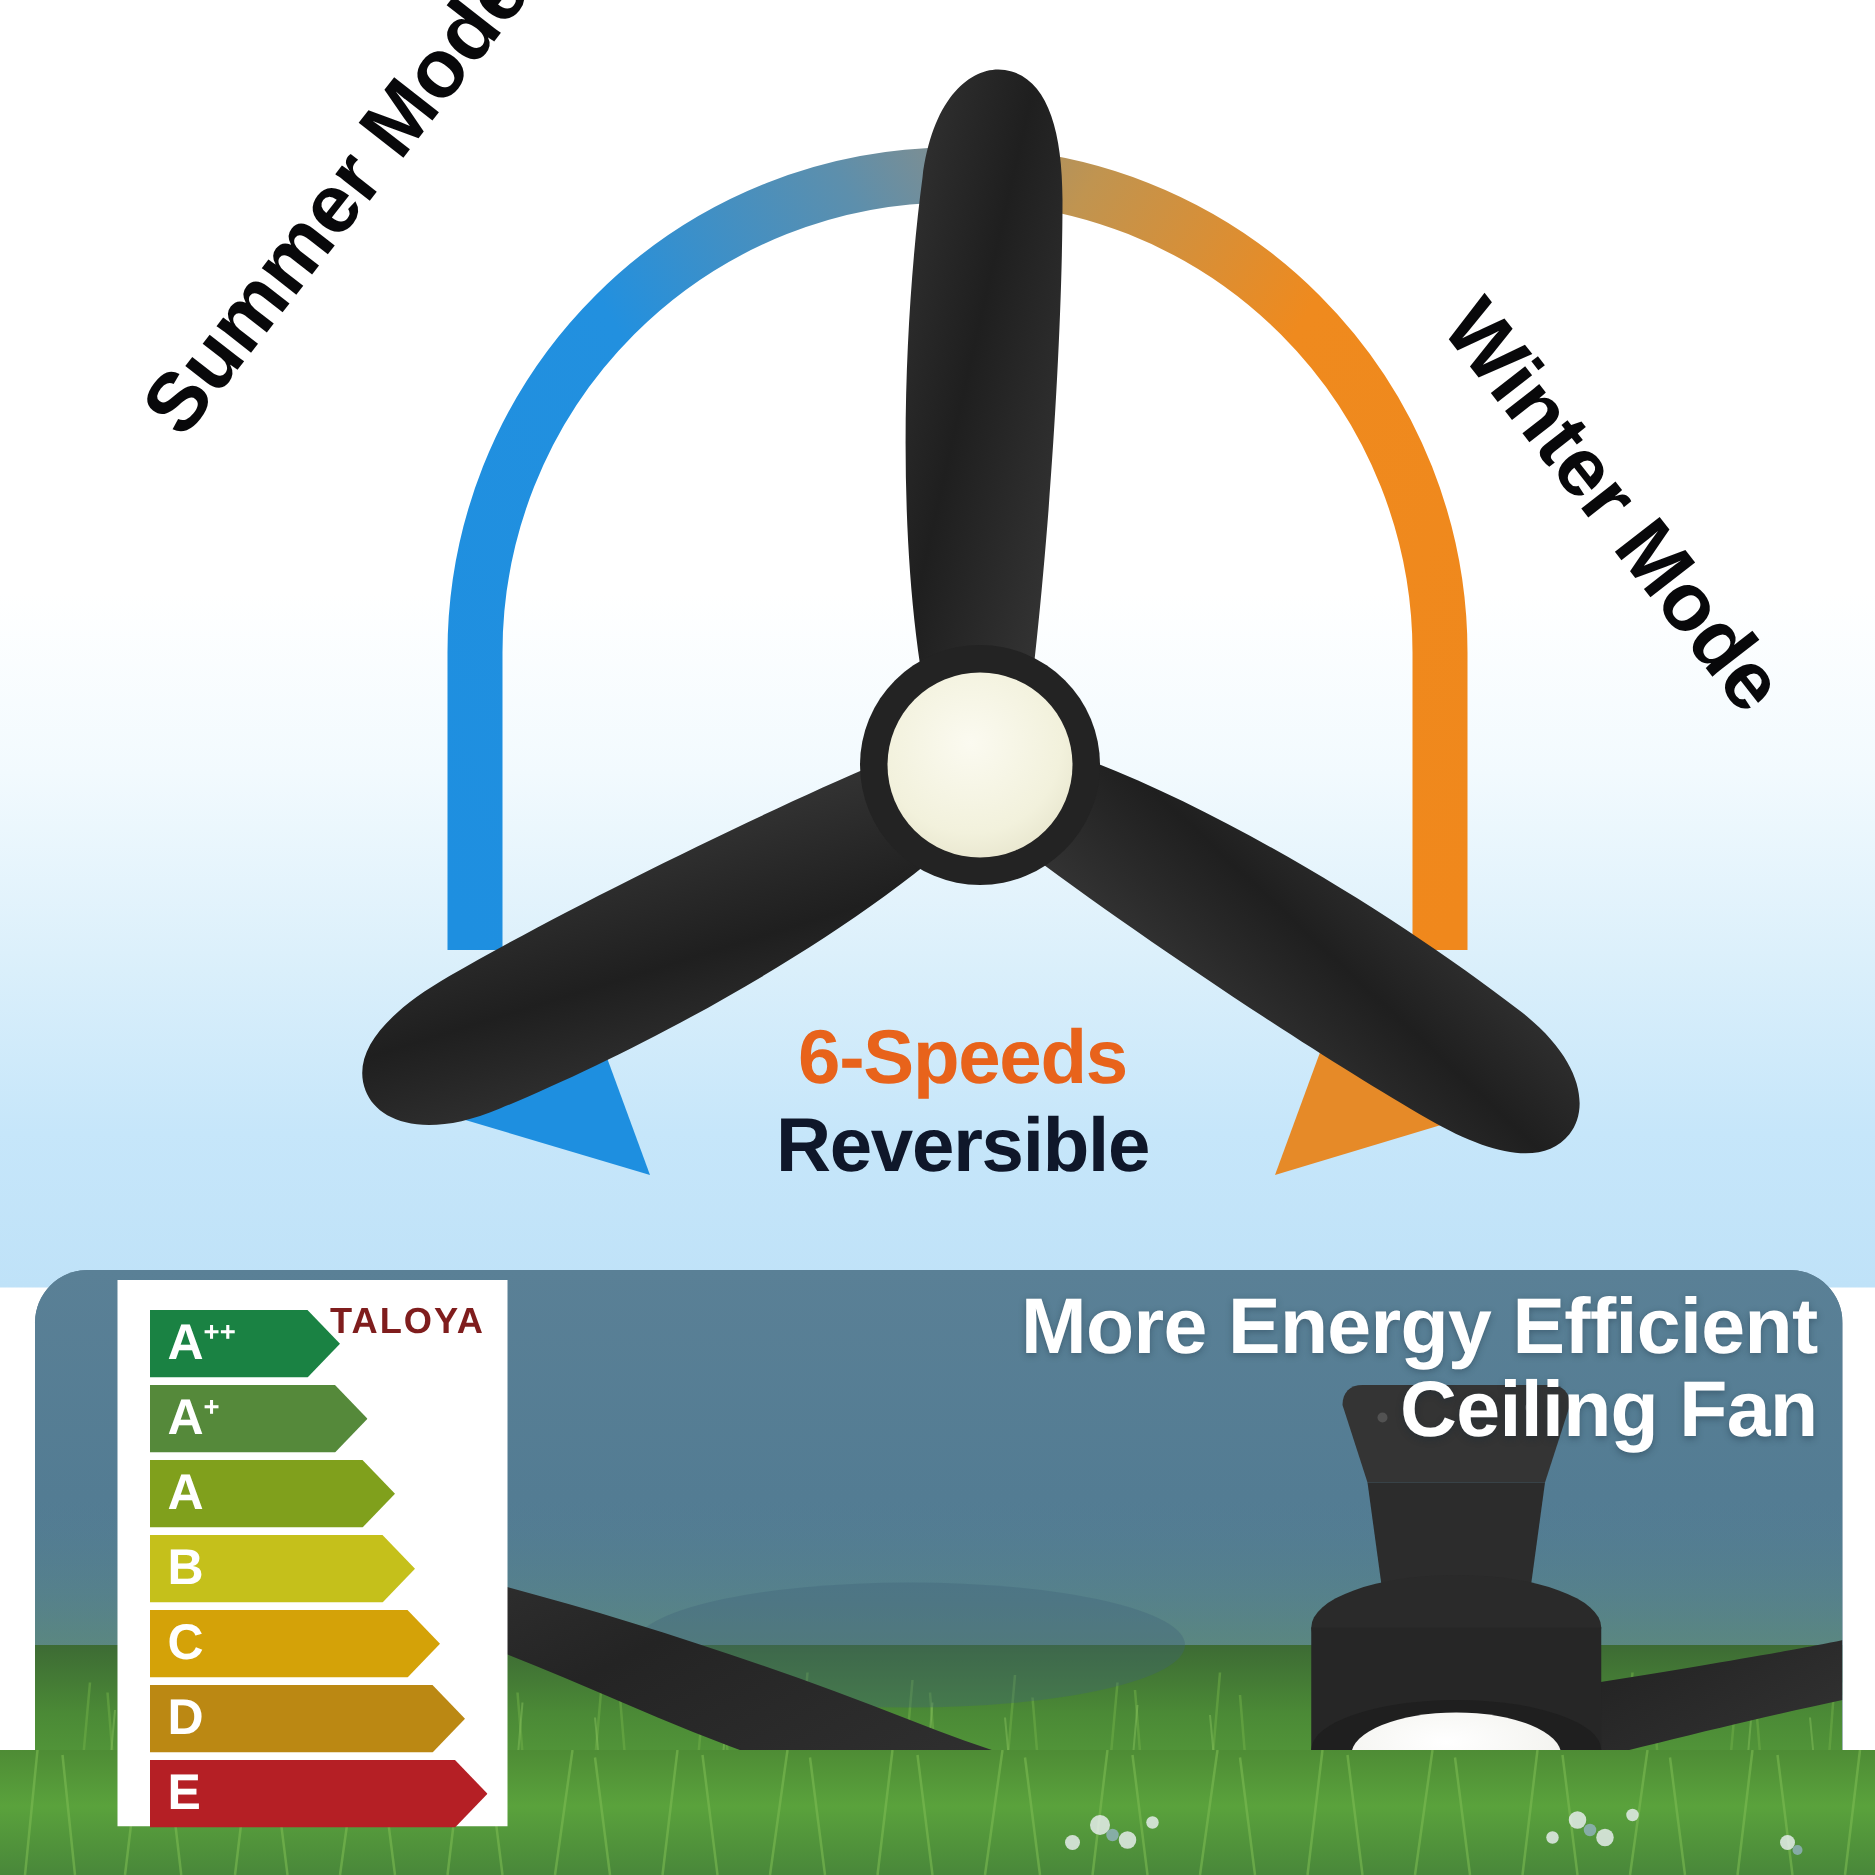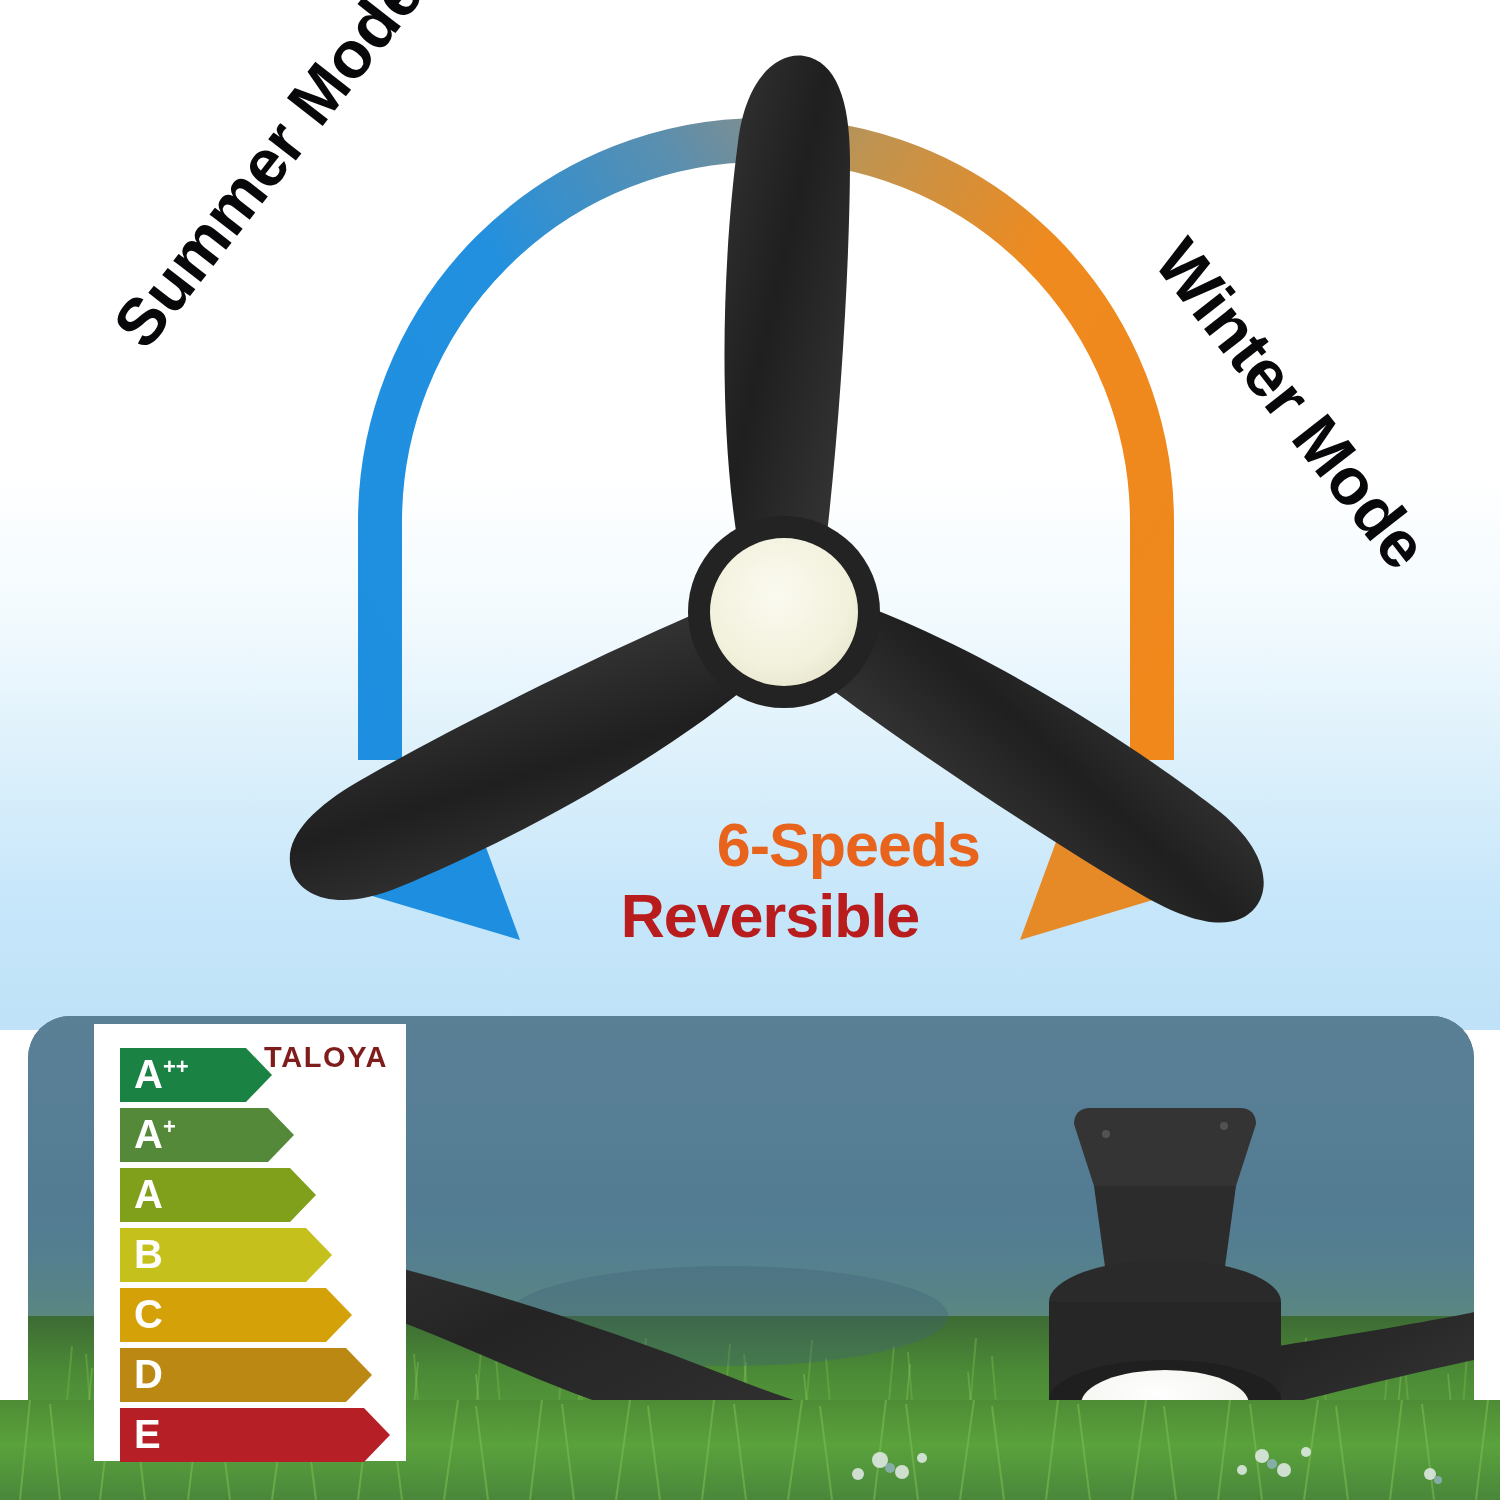--- a/index.html
+++ b/index.html
@@ -43,24 +43,23 @@
     transform-origin:left center;
   }
 
   
   .caption-block{
     position:absolute;left:560px;top:815px;width:420px;text-align:center;
   }
   .caption-speeds{
     font-size:61px;font-weight:bold;color:#e8631b;line-height:1.0;
     letter-spacing:-1px;
-    text-align:right;
   }
   .caption-reversible{
-    font-size:61px;font-weight:bold;color:#b91c1c;line-height:1.12;
+    font-size:61px;font-weight:bold;color:#0f172a;line-height:1.12;
     letter-spacing:-1px;margin-top:6px;
   }
 
   
   .panel{
     position:absolute;left:28px;top:1016px;width:1446px;height:484px;
     border-radius:42px 42px 0 0;
     background:#5d7d91;
     overflow:hidden;
   }
@@ -412,20 +411,24 @@
           <circle cx="1430" cy="74" r="6"></circle>
       </g>
       <g fill="#9cb7d4" opacity=".7">
         <circle cx="890" cy="68" r="5"></circle>
           <circle cx="1272" cy="64" r="5"></circle>
           <circle cx="1438" cy="80" r="4"></circle>
       </g>
     </svg>
   </div>
 
+  <div class="panel-headline">
+    <span>More Energy Efficient</span>
+    <span class="l2">Ceiling Fan</span>
+  </div>
 
   <div class="energy-card">
     <div class="energy-brand">TALOYA</div>
     <div class="energy-rows" id="energy-rows">
         <div class="erow">
           <svg width="152" height="54" viewBox="0 0 152 54">
             <path d="M0,0 H126 L152,27 L126,54 H0 Z" fill="#1a8243"></path>
           </svg>
           <span class="glabel">A<sup>++</sup></span>
         </div>

